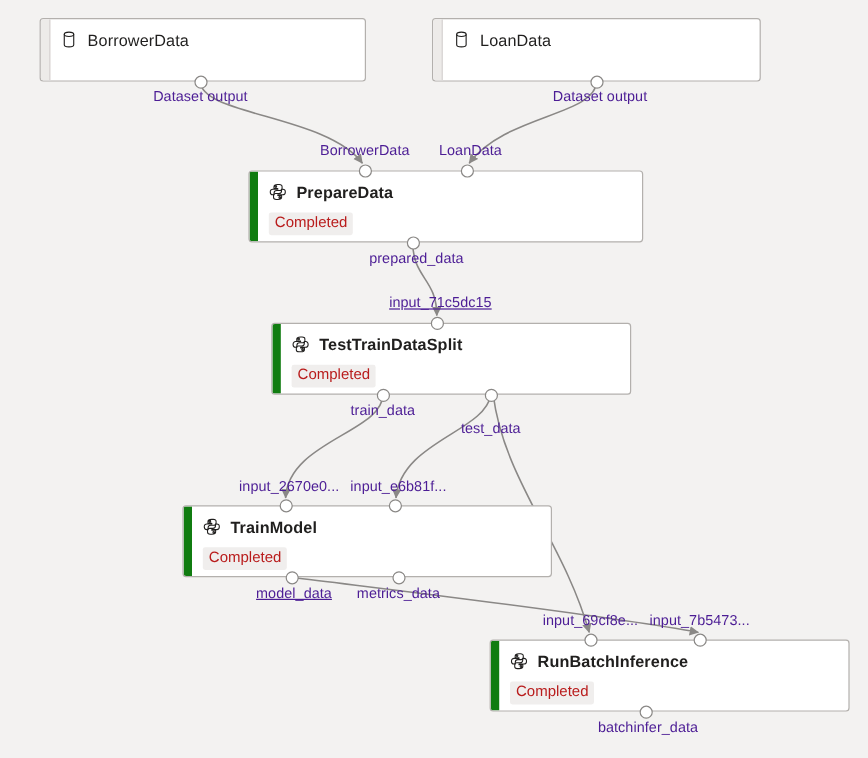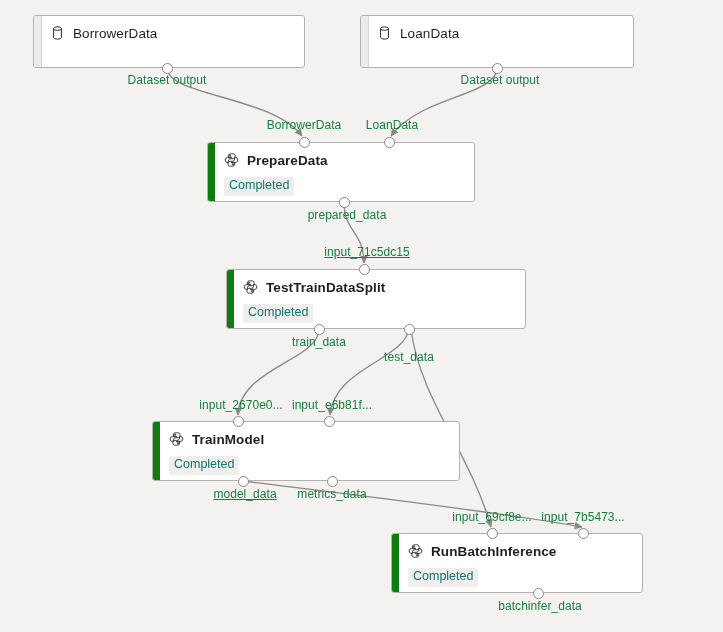--- a/index.html
+++ b/index.html
@@ -85,39 +85,39 @@
     font-weight: 400;
     font-size: 13.5px;
   }
   .status-badge {
     display: inline-block;
     margin-top: 9px;
     padding: 2px 5px 3px 5px;
     background: #f0eeed;
     border-radius: 2px;
     font-size: 12.5px;
-    color: #0f766e;
+    color: #b91c1c;
     line-height: 1.1;
     white-space: nowrap;
   }
   .port {
     position: absolute;
     width: 11px;
     height: 11px;
     margin-left: -5.5px;
     margin-top: -5.5px;
     border-radius: 50%;
     background: #ffffff;
     border: 1px solid #8a8886;
     box-sizing: border-box;
   }
   .port-label {
     position: absolute;
     font-size: 12px;
-    color: #15803d;
+    color: #4c1d95;
     white-space: nowrap;
     transform: translateX(-50%);
     letter-spacing: 0.05px;
   }
 </style>
 </head>
 <body>
 
 <div id="canvas-root">
 
@@ -160,21 +160,21 @@
             <svg class="node-icon" viewBox="0 0 16 16">
               <ellipse cx="8" cy="3.3" rx="4.2" ry="1.9" fill="none" stroke="#201f1e" stroke-width="1"></ellipse>
               <path d="M3.8,3.3 L3.8,12.6 C3.8,13.65 5.68,14.5 8,14.5 C10.32,14.5 12.2,13.65 12.2,12.6 L12.2,3.3" fill="none" stroke="#201f1e" stroke-width="1"></path>
             </svg>
             <span class="node-title">LoanData</span>
           </div>
         </div>
       </div>
       <div class="port" style="left: 497px; top: 68px;"></div>
       <div class="port-label" style="left: 500px; top: 73px;">Dataset output</div>
-      <div class="node pipeline" style="left: 207px; top: 142px; width: 268px; height: 60px;">
+      <div class="node pipeline" style="left: 207px; top: 142px; width: 329px; height: 60px;">
         <div class="node-accent"></div>
         <div class="node-body"><div class="node-title-row">
             <svg class="node-icon" viewBox="0 0 16 16">
               <path d="M7.9,1.4 C6.0,1.4 4.6,1.9 4.6,3.3 L4.6,4.9 L8.0,4.9 L8.0,5.5 L3.6,5.5 C2.3,5.5 1.3,6.4 1.3,8.0 C1.3,9.6 2.2,10.5 3.5,10.5 L4.7,10.5 L4.7,8.9 C4.7,7.6 5.8,6.6 7.1,6.6 L9.9,6.6 C11.0,6.6 11.8,5.8 11.8,4.8 L11.8,3.3 C11.8,2.1 10.9,1.4 9.4,1.4 Z M6.3,2.5 C6.7,2.5 7.0,2.8 7.0,3.2 C7.0,3.6 6.7,3.9 6.3,3.9 C5.9,3.9 5.6,3.6 5.6,3.2 C5.6,2.8 5.9,2.5 6.3,2.5 Z" fill="none" stroke="#201f1e" stroke-width="0.95" stroke-linejoin="round"></path>
               <path d="M8.1,14.6 C10.0,14.6 11.4,14.1 11.4,12.7 L11.4,11.1 L8.0,11.1 L8.0,10.5 L12.4,10.5 C13.7,10.5 14.7,9.6 14.7,8.0 C14.7,6.4 13.8,5.5 12.5,5.5 L11.3,5.5 L11.3,7.1 C11.3,8.4 10.2,9.4 8.9,9.4 L6.1,9.4 C5.0,9.4 4.2,10.2 4.2,11.2 L4.2,12.7 C4.2,13.9 5.1,14.6 6.6,14.6 Z M9.7,13.5 C9.3,13.5 9.0,13.2 9.0,12.8 C9.0,12.4 9.3,12.1 9.7,12.1 C10.1,12.1 10.4,12.4 10.4,12.8 C10.4,13.2 10.1,13.5 9.7,13.5 Z" fill="none" stroke="#201f1e" stroke-width="0.95" stroke-linejoin="round"></path>
             </svg>
             <span class="node-title">PrepareData</span>
           </div><span class="status-badge">Completed</span></div>
       </div>
       <div class="port" style="left: 304px; top: 142px;"></div>
@@ -210,21 +210,21 @@
           </div><span class="status-badge">Completed</span></div>
       </div>
       <div class="port" style="left: 238px; top: 421px;"></div>
       <div class="port-label" style="left: 241px; top: 398px;">input_2670e0...</div>
       <div class="port" style="left: 329px; top: 421px;"></div>
       <div class="port-label" style="left: 332px; top: 398px;">input_e6b81f...</div>
       <div class="port" style="left: 243px; top: 481px;"></div>
       <div class="port-label" style="left: 245px; top: 487px; text-decoration: underline;">model_data</div>
       <div class="port" style="left: 332px; top: 481px;"></div>
       <div class="port-label" style="left: 332px; top: 487px;">metrics_data</div>
-      <div class="node pipeline" style="left: 391px; top: 533px; width: 252px; height: 60px;">
+      <div class="node pipeline" style="left: 408px; top: 533px; width: 300px; height: 60px;">
         <div class="node-accent"></div>
         <div class="node-body"><div class="node-title-row">
             <svg class="node-icon" viewBox="0 0 16 16">
               <path d="M7.9,1.4 C6.0,1.4 4.6,1.9 4.6,3.3 L4.6,4.9 L8.0,4.9 L8.0,5.5 L3.6,5.5 C2.3,5.5 1.3,6.4 1.3,8.0 C1.3,9.6 2.2,10.5 3.5,10.5 L4.7,10.5 L4.7,8.9 C4.7,7.6 5.8,6.6 7.1,6.6 L9.9,6.6 C11.0,6.6 11.8,5.8 11.8,4.8 L11.8,3.3 C11.8,2.1 10.9,1.4 9.4,1.4 Z M6.3,2.5 C6.7,2.5 7.0,2.8 7.0,3.2 C7.0,3.6 6.7,3.9 6.3,3.9 C5.9,3.9 5.6,3.6 5.6,3.2 C5.6,2.8 5.9,2.5 6.3,2.5 Z" fill="none" stroke="#201f1e" stroke-width="0.95" stroke-linejoin="round"></path>
               <path d="M8.1,14.6 C10.0,14.6 11.4,14.1 11.4,12.7 L11.4,11.1 L8.0,11.1 L8.0,10.5 L12.4,10.5 C13.7,10.5 14.7,9.6 14.7,8.0 C14.7,6.4 13.8,5.5 12.5,5.5 L11.3,5.5 L11.3,7.1 C11.3,8.4 10.2,9.4 8.9,9.4 L6.1,9.4 C5.0,9.4 4.2,10.2 4.2,11.2 L4.2,12.7 C4.2,13.9 5.1,14.6 6.6,14.6 Z M9.7,13.5 C9.3,13.5 9.0,13.2 9.0,12.8 C9.0,12.4 9.3,12.1 9.7,12.1 C10.1,12.1 10.4,12.4 10.4,12.8 C10.4,13.2 10.1,13.5 9.7,13.5 Z" fill="none" stroke="#201f1e" stroke-width="0.95" stroke-linejoin="round"></path>
             </svg>
             <span class="node-title">RunBatchInference</span>
           </div><span class="status-badge">Completed</span></div>
       </div>
       <div class="port" style="left: 492px; top: 533px;"></div>

